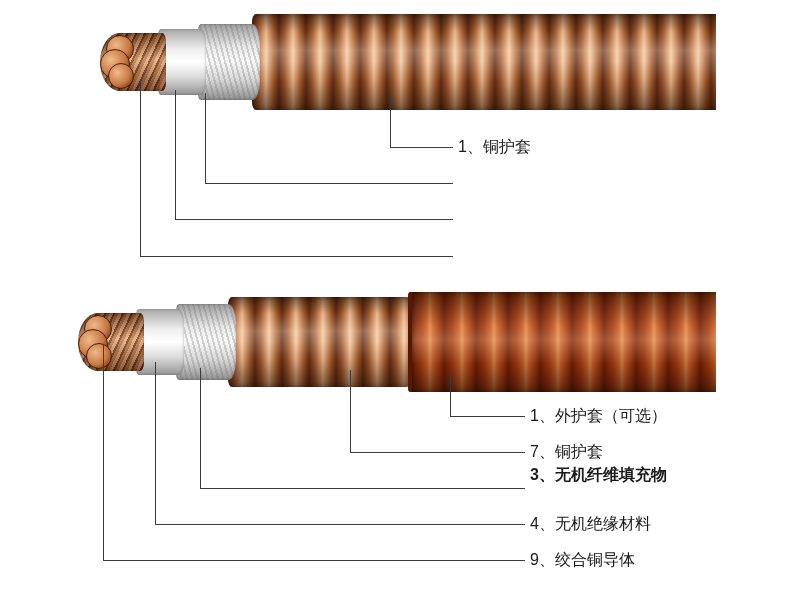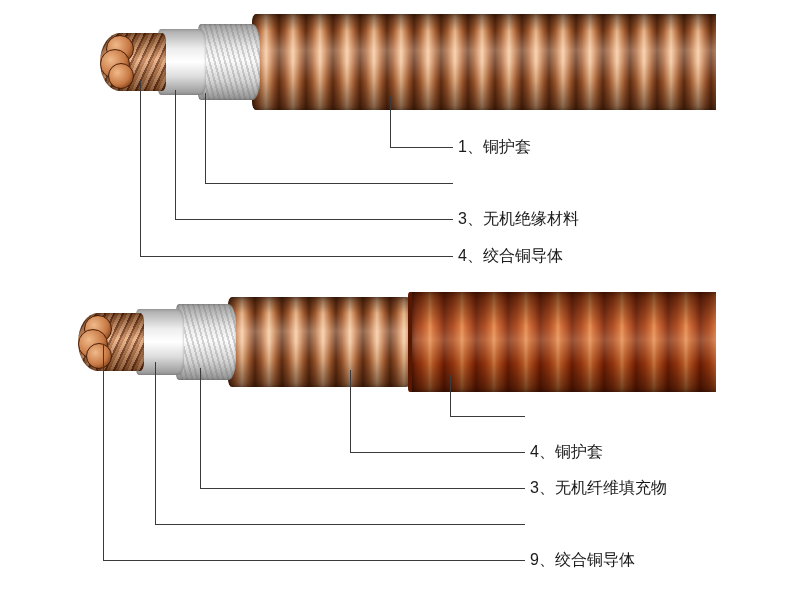--- a/index.html
+++ b/index.html
@@ -85,38 +85,38 @@
       <div class="wire" style="left:8px;top:30px;width:24px;height:24px;"></div>
     </div>
   </div>
 
   <div class="callout" style="left:390px;top:96px;width:62px;height:51px;"></div>
   <div class="callout" style="left:205px;top:93px;width:247px;height:90px;"></div>
   <div class="callout" style="left:175px;top:90px;width:277px;height:129px;"></div>
   <div class="callout" style="left:140px;top:80px;width:312px;height:176px;"></div>
 
   <div class="lbl" style="left:458px;top:136px;">1、铜护套</div>
-  <div class="lbl" style="left:458px;top:208px;">3、无机绝缘材料</div>
-  <div class="lbl" style="left:458px;top:245px;">4、绞合铜导体</div>
 
   <div>
     <div class="layer corrugated" style="left:228px;top:297px;width:200px;height:90px;z-index:1;"></div>
     <div class="layer jacket" style="left:408px;top:292px;width:382px;height:100px;z-index:2;"></div>
     <div class="layer fiber" style="left:176px;top:304px;width:60px;height:76px;z-index:3;"></div>
     <div class="layer insulation" style="left:136px;top:309px;width:48px;height:66px;z-index:4;"></div>
     <div class="layer conductors" style="left:78px;top:313px;width:66px;height:58px;z-index:5;">
       <div class="wire" style="left:6px;top:2px;width:26px;height:26px;"></div>
       <div class="wire" style="left:0px;top:16px;width:28px;height:28px;"></div>
       <div class="wire" style="left:8px;top:30px;width:24px;height:24px;"></div>
     </div>
   </div>
 
   <div class="callout" style="left:450px;top:375px;width:74px;height:41px;"></div>
   <div class="callout" style="left:350px;top:370px;width:174px;height:82px;"></div>
   <div class="callout" style="left:200px;top:368px;width:324px;height:120px;"></div>
   <div class="callout" style="left:155px;top:362px;width:369px;height:162px;"></div>
   <div class="callout" style="left:103px;top:345px;width:421px;height:215px;"></div>
 
-  <div class="lbl" style="left:530px;top:441px;">4、铜护套</div>
-  <div class="lbl" style="left:530px;top:477px;">3、无机纤维填充物</div>
+  <div class="lbl" style="left:530px;top:405px;">1、外护套（可选）</div>
+  <div class="lbl" style="left:530px;top:441px;">7、铜护套</div>
+  <div class="lbl" style="left:530px;top:464px;font-weight:bold;">3、无机纤维填充物</div>
+  <div class="lbl" style="left:530px;top:513px;">4、无机绝缘材料</div>
   <div class="lbl" style="left:530px;top:549px;">9、绞合铜导体</div>
 
 </div>
 
 </body></html>

